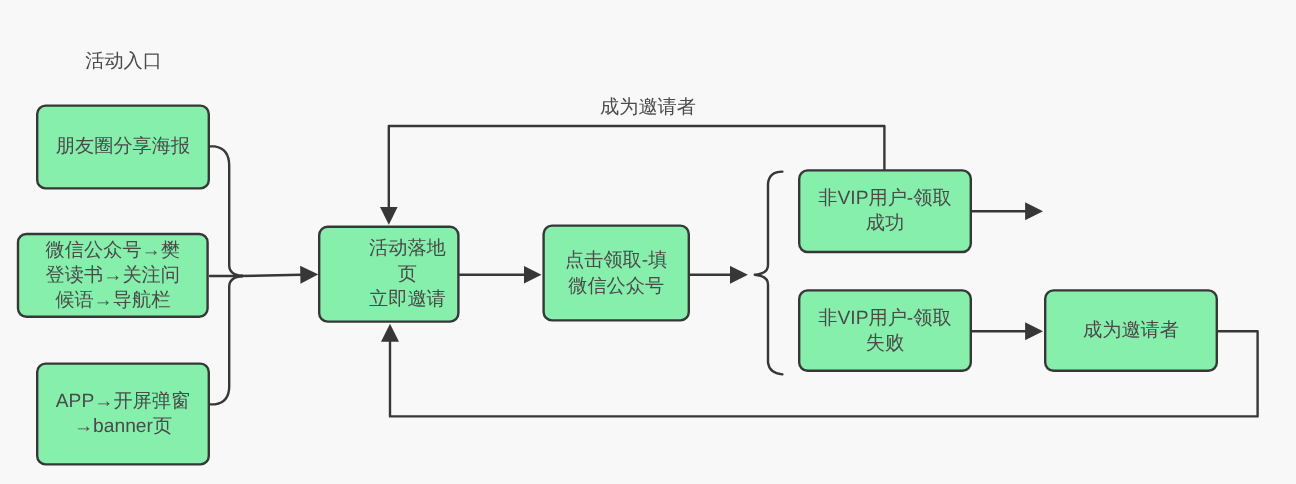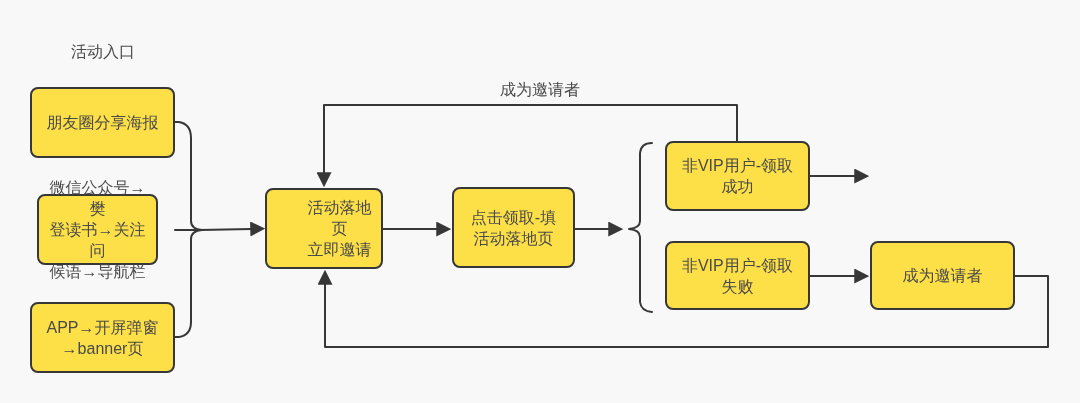--- a/index.html
+++ b/index.html
@@ -7,21 +7,21 @@
     width: 1080px; height: 403px;
     background: #f8f8f8;
     font-family: "Liberation Sans", sans-serif;
     overflow: hidden;
   }
   .canvas { position: relative; width: 1080px; height: 403px; text-decoration: underline; }
   .connector-layer { position: absolute; left: 0; top: 0; }
   .node {
     position: absolute;
     box-sizing: border-box;
-    background: #fde047;
+    background: #86efac;
     border: 2.5px solid #373737;
     border-radius: 8px;
     color: #4a4a4a;
     font-size: 16px;
     line-height: 21px;
     display: flex;
     align-items: center;
     justify-content: center;
     text-align: center;
     white-space: pre-line;
@@ -31,22 +31,22 @@
     position: absolute;
     color: #4a4a4a;
     font-size: 16px;
     line-height: 20px;
     text-align: center;
     white-space: nowrap;
   }
   
   .n-entry-label   { left: 58px;  top: 42px;  width: 90px;  }
   .n-poster        { left: 30px;  top: 87px;  width: 145px; height: 71px; }
-  .n-wechat        { left: 37px;  top: 194px; width: 121px; height: 71px; }
-  .n-app           { left: 30px;  top: 302px; width: 145px; height: 71px; }
+  .n-wechat        { left: 14px;  top: 194px; width: 160px; height: 71px; }
+  .n-app           { left: 30px;  top: 302px; width: 145px; height: 86px; }
   .n-landing       { left: 265px; top: 188px; width: 118px; height: 81px; padding-left: 34px; }
   .n-claim         { left: 452px; top: 187px; width: 123px; height: 81px; }
   .n-success       { left: 665px; top: 141px; width: 145px; height: 70px; }
   .n-vip           { left: 870px; top: 141px; width: 145px; height: 70px; }
   .n-fail          { left: 665px; top: 241px; width: 145px; height: 69px; }
   .n-inviter       { left: 870px; top: 241px; width: 145px; height: 69px; }
   .n-edge-label    { left: 478px; top: 80px;  width: 124px; }
 </style>
 </head>
 <body>
@@ -88,21 +88,21 @@
 登读书→关注问
 候语→导航栏</div>
 
   <div class="node n-app">APP→开屏弹窗
 →banner页</div>
 
   <div class="node n-landing">活动落地页
 立即邀请</div>
 
   <div class="node n-claim">点击领取-填
-活动落地页</div>
+微信公众号</div>
 
   <div class="node n-success">非VIP用户-领取
 成功</div>
 
 
   <div class="node n-fail">非VIP用户-领取
 失败</div>
 
   <div class="node n-inviter">成为邀请者</div>
 

